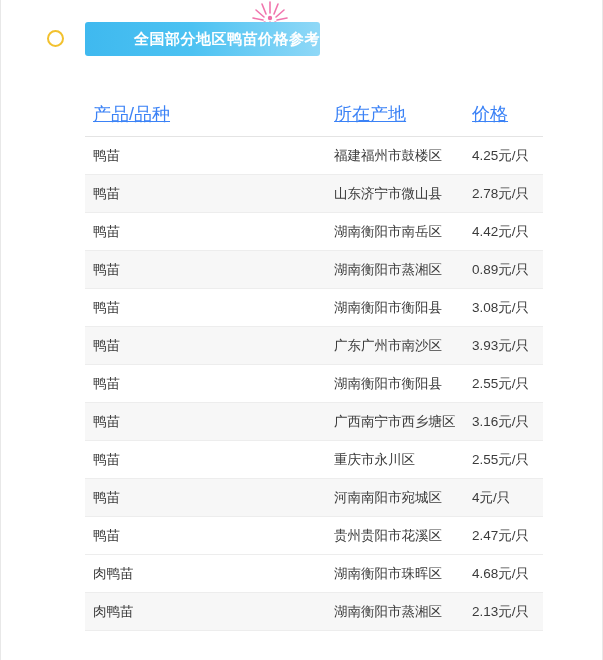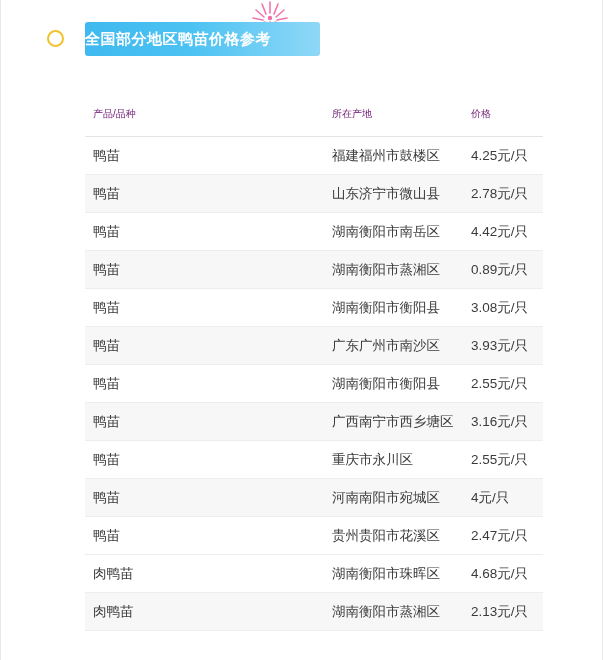--- a/index.html
+++ b/index.html
@@ -43,21 +43,21 @@
   .banner {
     position: absolute;
     left: 85px;
     top: 22px;
     width: 235px;
     height: 34px;
     border-radius: 3px;
     background: linear-gradient(to right, #3fb9ef 0%, #4cc2f2 45%, #8fd8f7 100%);
     display: flex;
     align-items: center;
-    justify-content: flex-start;
+    justify-content: flex-end;
   }
   .banner-title {
     color: #ffffff;
     font-size: 15px;
     font-weight: bold;
     letter-spacing: 0.5px;
     white-space: nowrap;
   }
 
   
@@ -96,24 +96,25 @@
     vertical-align: middle;
     font-weight: normal;
     text-align: left;
     color: #3b3b3b;
   }
   .col-product { width: 142px; padding-left: 8px !important; }
   .col-origin  { width: 216px; padding-left: 146px !important; }
   .col-price   { width: 100px; padding-left: 0 !important; }
 
   .head-row th {
-    font-size: 10px;
-    color: #701a75;
+    font-size: 18px;
+    color: #3b82f6;
     height: 44px;
     border-bottom: 1px solid #e4e4e4;
+    text-decoration: underline;
   }
 
   .body-row td {
     border-bottom: 1px solid #ededed;
     margin-left: 8px;
   }
   .body-row.alt td {
     background: #f7f7f7;
   }
 

